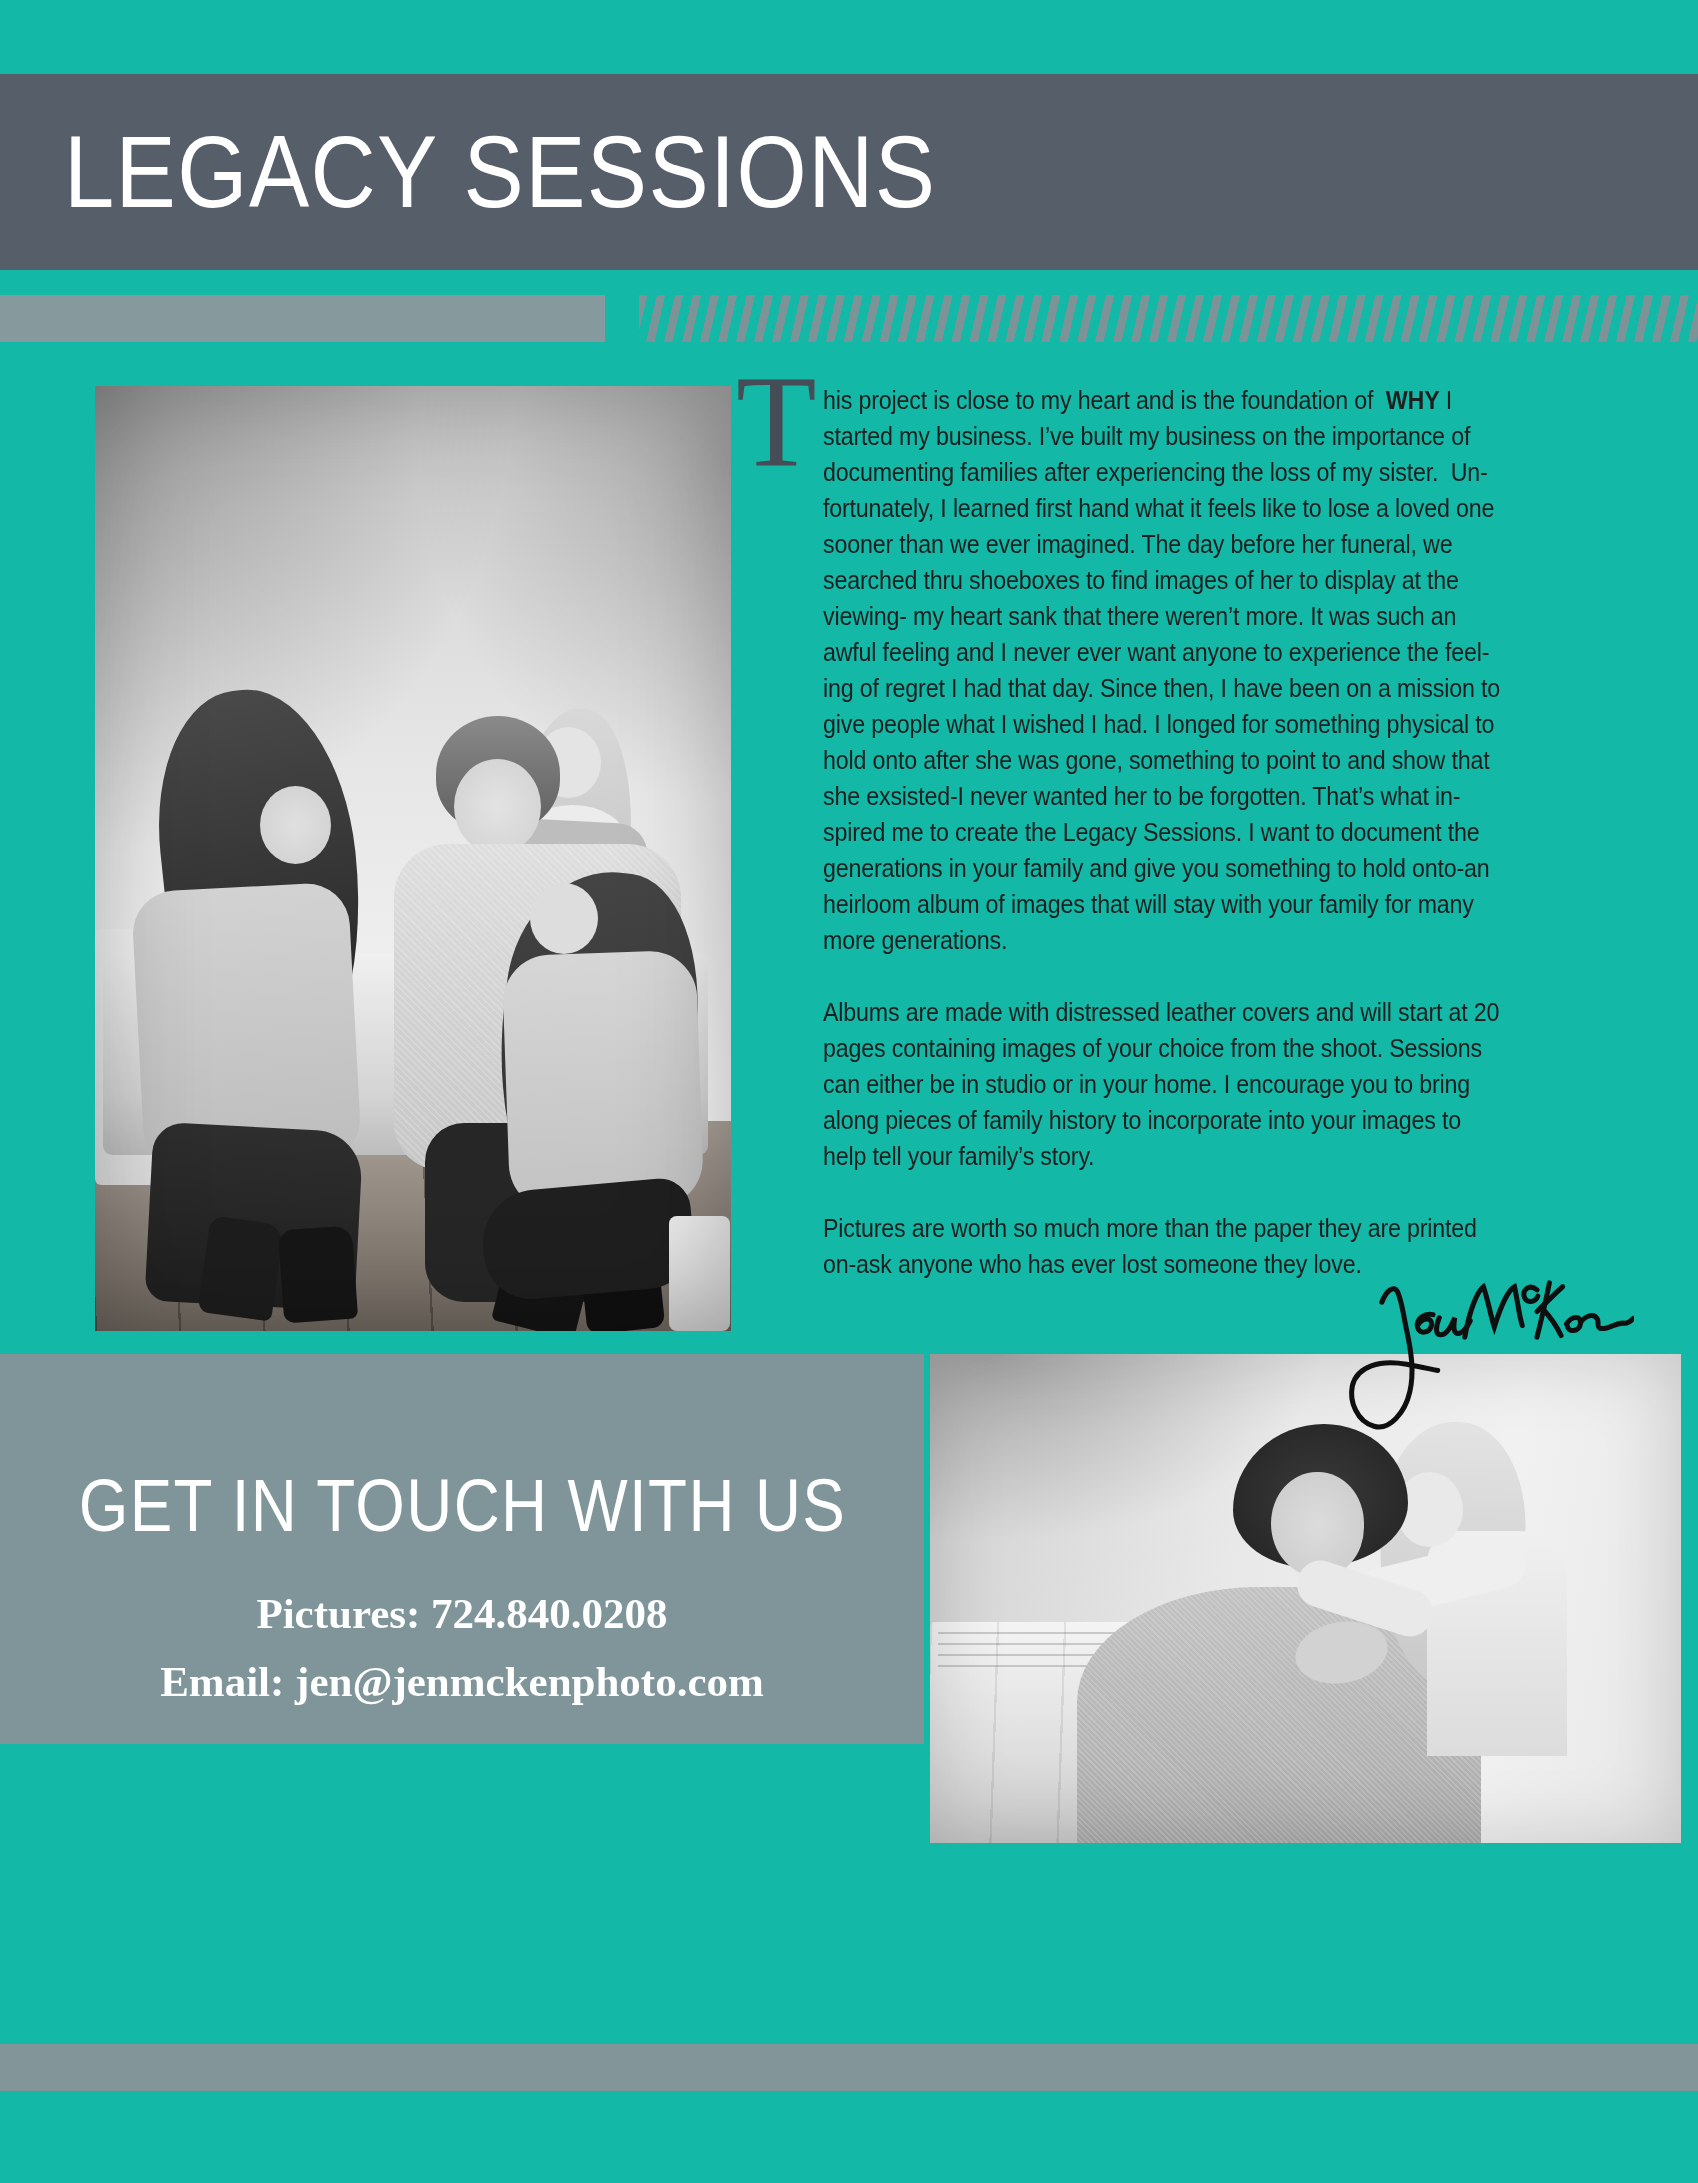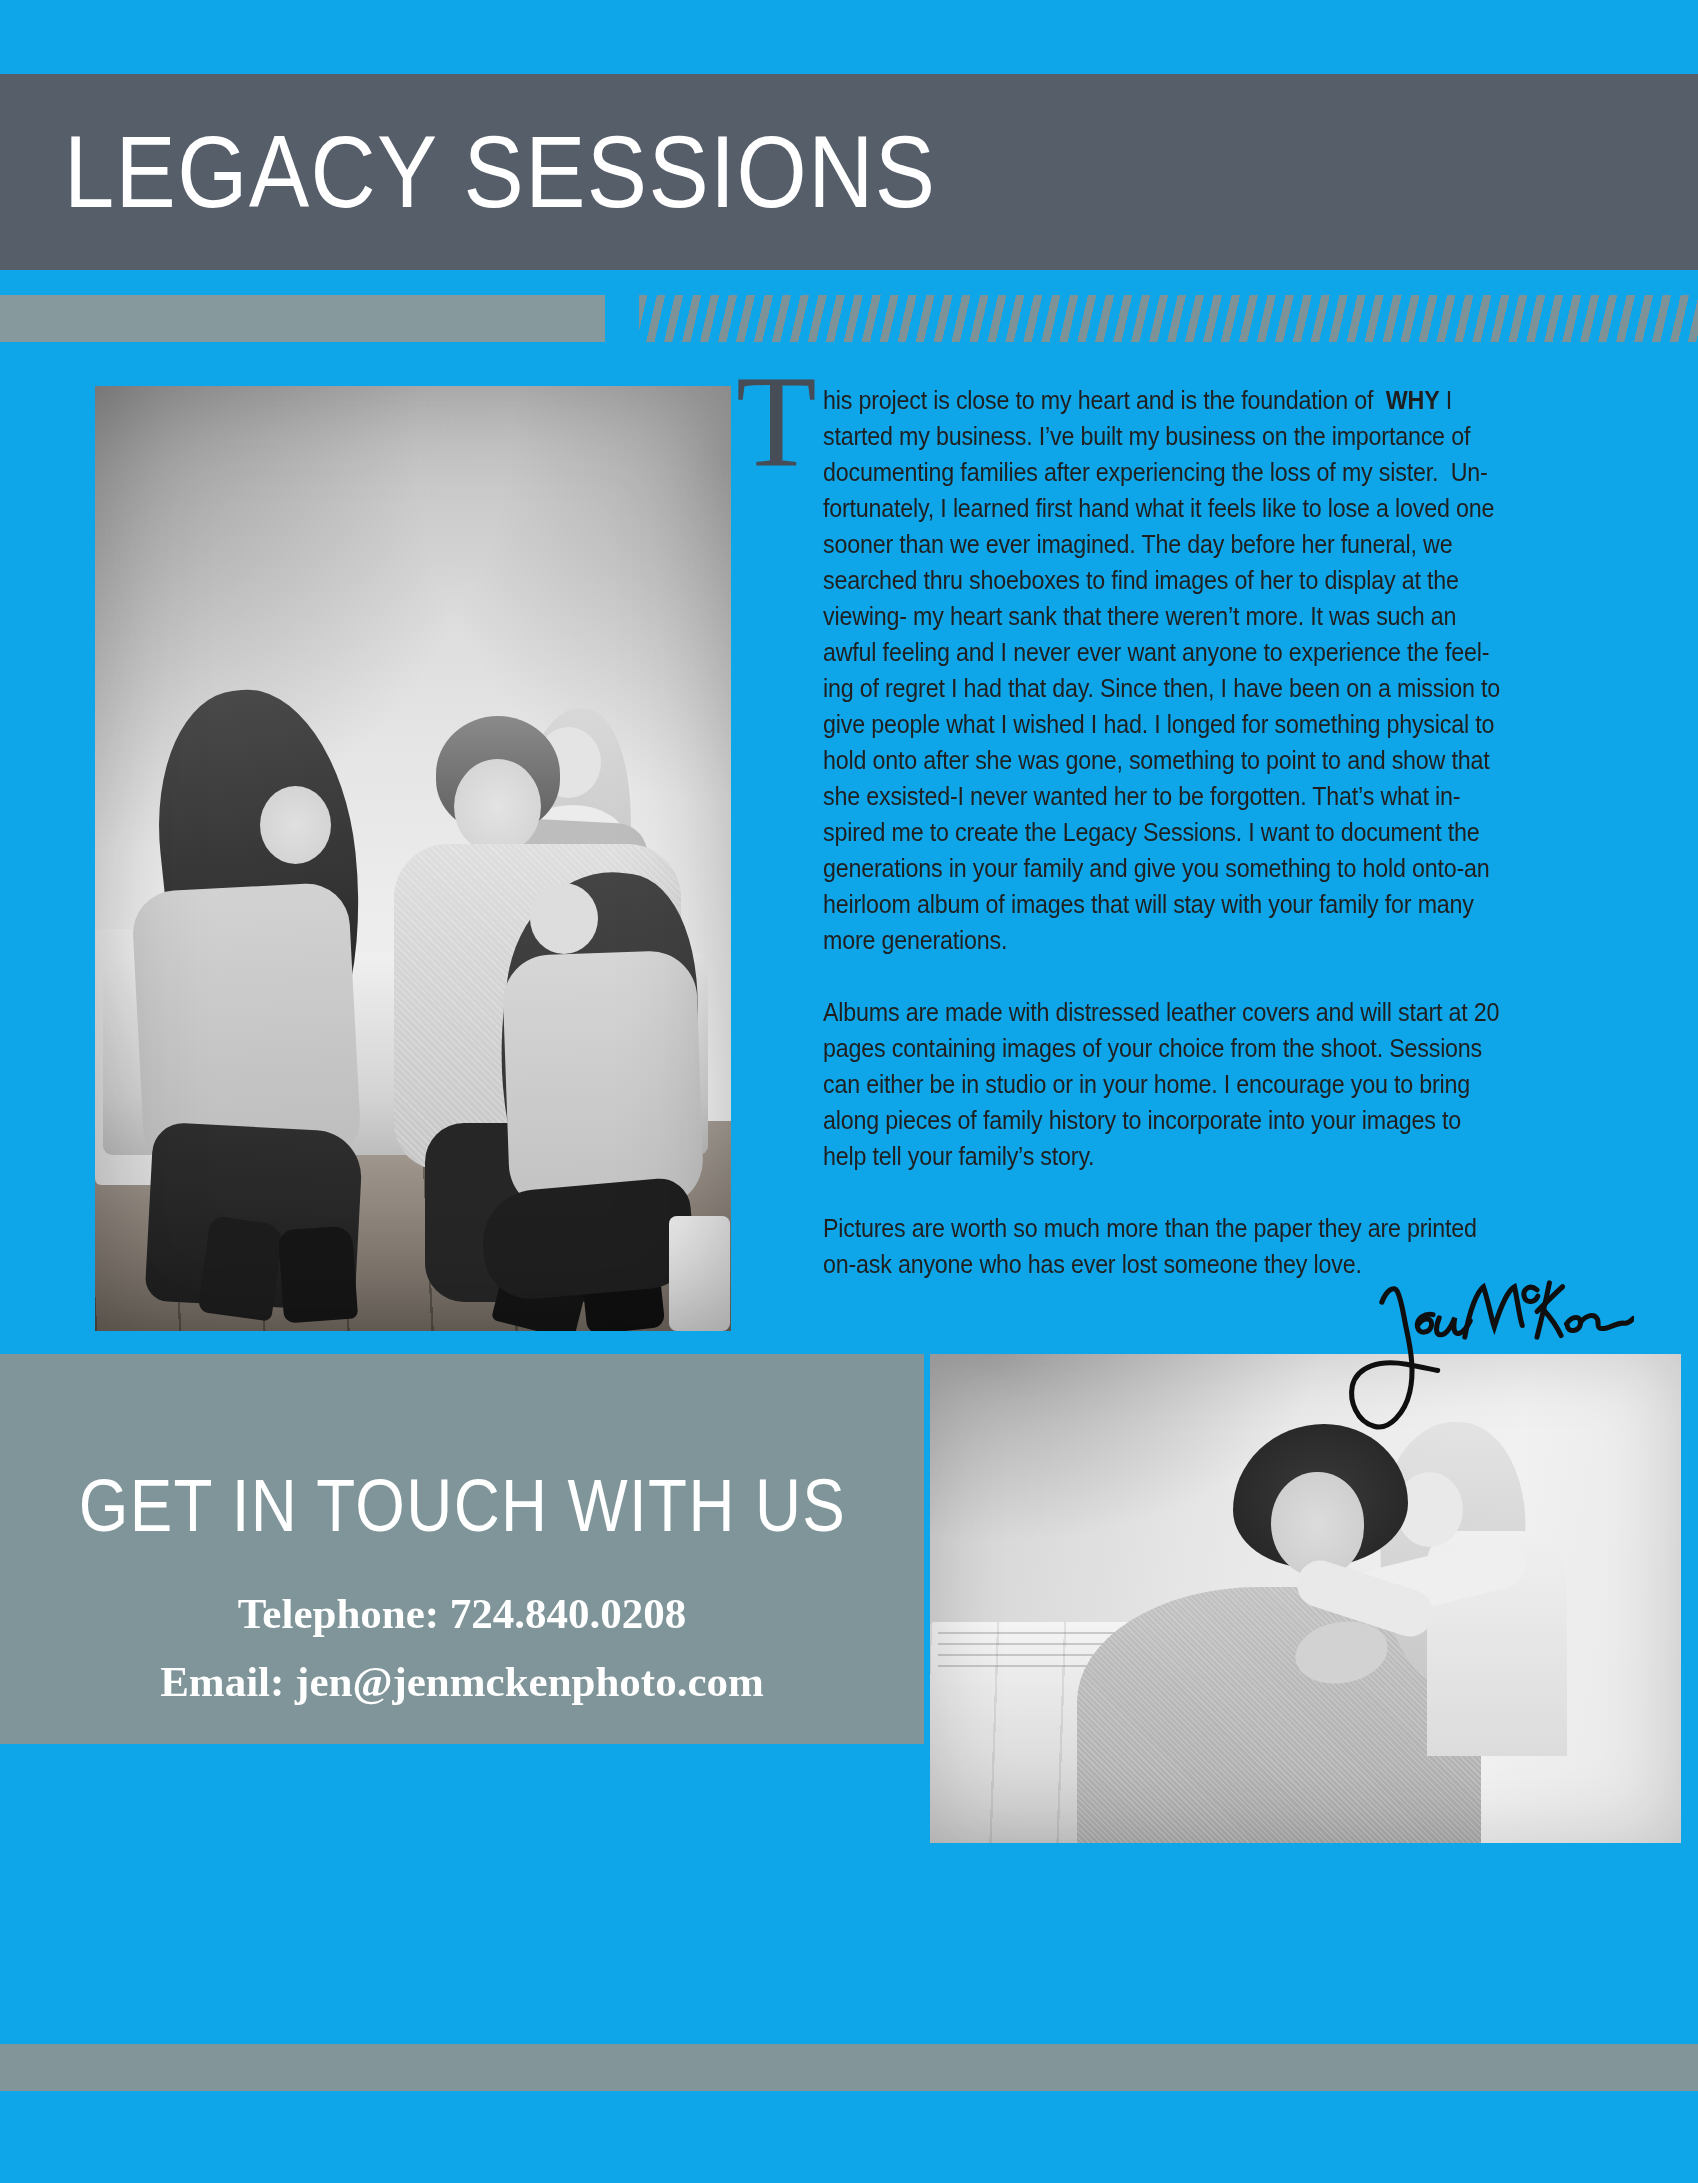--- a/index.html
+++ b/index.html
@@ -1,16 +1,16 @@
 <!DOCTYPE html>
 <html style="font-size:12.4px"><head>
 <meta charset="utf-8">
 <style>
   html,body{margin:0;padding:0;background:#ffffff;}
-  .page{position:relative;width:1698px;height:2183px;background:#0ea5e9;overflow:hidden;
+  .page{position:relative;width:1698px;height:2183px;background:#14b8a6;overflow:hidden;
         font-family:"Liberation Sans",sans-serif;}
 
   
   .header-bar{position:absolute;left:0;top:74px;width:1698px;height:196px;background:#565E6A;
               display:flex;align-items:center;}
   .header-title{margin-left:64px;color:#FFFFFF;font-size:102px;line-height:1;font-weight:400;
                 letter-spacing:1.6px;transform:scaleX(0.885);transform-origin:left center;white-space:pre;}
 
   
   .accent-bar{position:absolute;left:0;top:295px;width:605px;height:47px;background:#86999C;}
@@ -187,21 +187,21 @@
     <path d="M257,38 C268,50 276,62 281,73"></path>
     <path d="M288,58 C296,46 308,48 306,58 C304,68 290,70 289,60"></path>
     <path d="M306,56 C314,46 324,44 328,52 C330,58 326,64 334,64 C344,64 352,56 362,57 C368,58 371,54 374,51"></path>
   </svg>
 
   <section class="contact-box">
     <div class="contact-heading-wrap">
       <span class="contact-heading">GET IN TOUCH WITH US</span>
     </div>
     <div class="contact-lines">
-      <div class="contact-line">Telephone: 724.840.0208</div>
+      <div class="contact-line">Pictures: 724.840.0208</div>
       <div class="contact-line">Email: jen@jenmckenphoto.com</div>
     </div>
   </section>
 
   <figure class="photo photo-right">
     <div class="pr-wall"></div>
     <div class="pr-couch"></div>
     <div class="pr-couch-seams"></div>
     <div class="gm2-body"></div>
     <div class="girl2-hair"></div>

